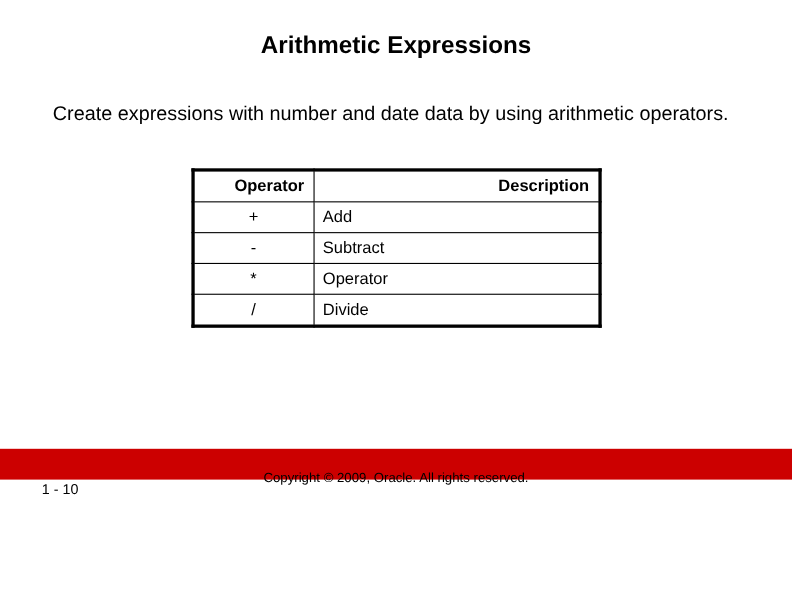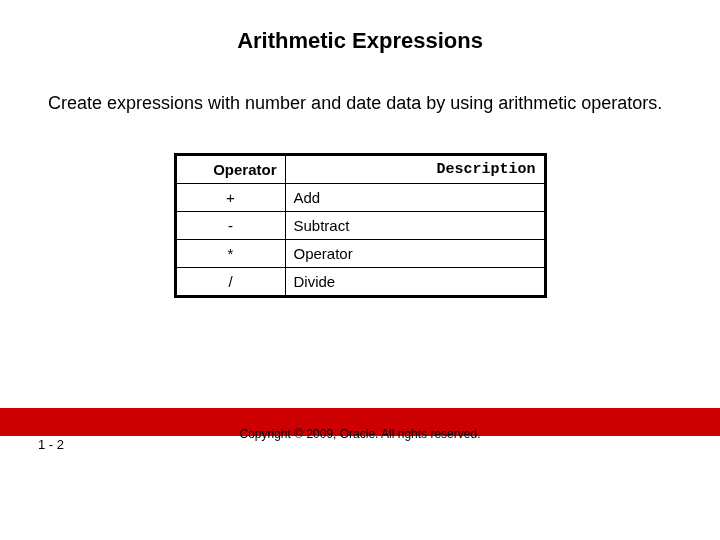--- a/index.html
+++ b/index.html
@@ -5,21 +5,21 @@
   * { margin: 0; padding: 0; box-sizing: border-box; }
   html, body { width: 720px; height: 540px; font-family: Arial, Helvetica, sans-serif; background: #fff; }
   .slide { width: 720px; height: 460px; position: relative; }
   .title { font-size: 22px; font-weight: bold; text-align: center; padding-top: 28px; }
   .body-text { font-size: 18px; padding: 38px 48px 0 48px; line-height: 1.3; }
   .table-wrap { display: flex; justify-content: center; margin-top: 38px; }
   table { border-collapse: collapse; border: 3px solid #000; }
   th, td { border: 1.5px solid #000; font-size: 15px; padding: 5px 8px; }
   th { font-weight: bold; text-align: right; }
   th.op-head { width: 110px; padding-left: 10px; }
-  th.desc-head { width: 260px; padding-left: 10px; font-family: Liberation Mono, monospace; }
+  th.desc-head { width: 260px; padding-left: 10px; }
   td.op-cell { text-align: center; font-weight: normal; }
   td.desc-cell { text-align: left; }
   .footer-bar { position: absolute; left: 0; right: 0; bottom: 24px; height: 28px; background: #c00; }
   .page-num { position: absolute; left: 38px; bottom: 8px; font-size: 13px; }
   .copyright { position: absolute; left: 0; right: 0; bottom: 19px; text-align: center; font-size: 12px; }
   .logo { position: absolute; right: 28px; bottom: 24px; height: 28px; display: flex; align-items: center; }
   .logo-text { color: #fff; font-family: Arial, sans-serif; font-weight: bold; font-size: 15px; letter-spacing: 2px; }
   .logo-underline { position: absolute; left: 0; right: -2px; bottom: 4px; height: 1px; background: #fff; }
   .logo-inner { position: relative; padding: 0 2px; }
 </style>
@@ -63,16 +63,16 @@
 
   <div class="footer-bar">
     <div class="logo">
       <div class="logo-inner">
         <span class="logo-text">ORACLE</span>
         <div class="logo-underline"></div>
       </div>
     </div>
   </div>
 
-  <div class="page-num">1 - 2</div>
+  <div class="page-num">1 - 10</div>
   <div class="copyright">Copyright © 2009, Oracle. All rights reserved.</div>
 
 </div>
 
 </body></html>

